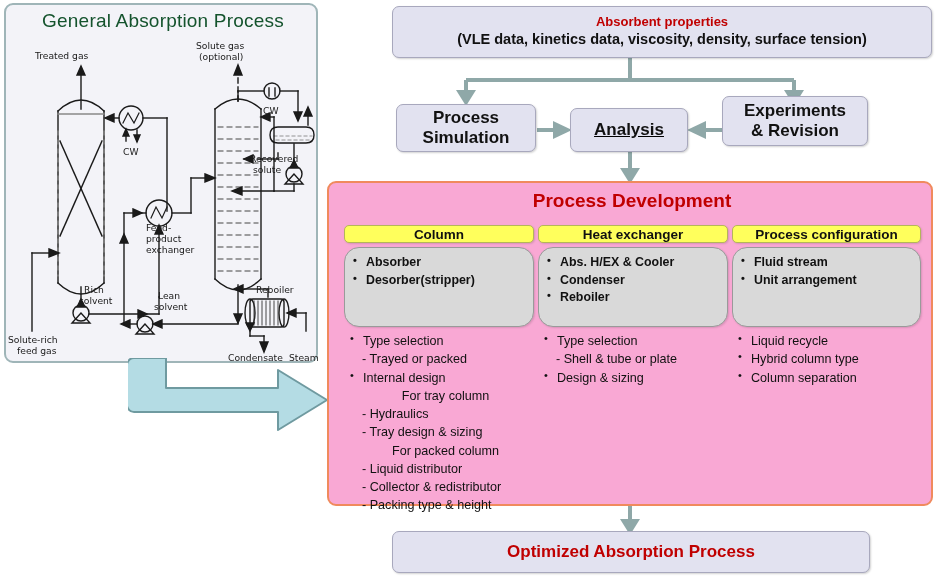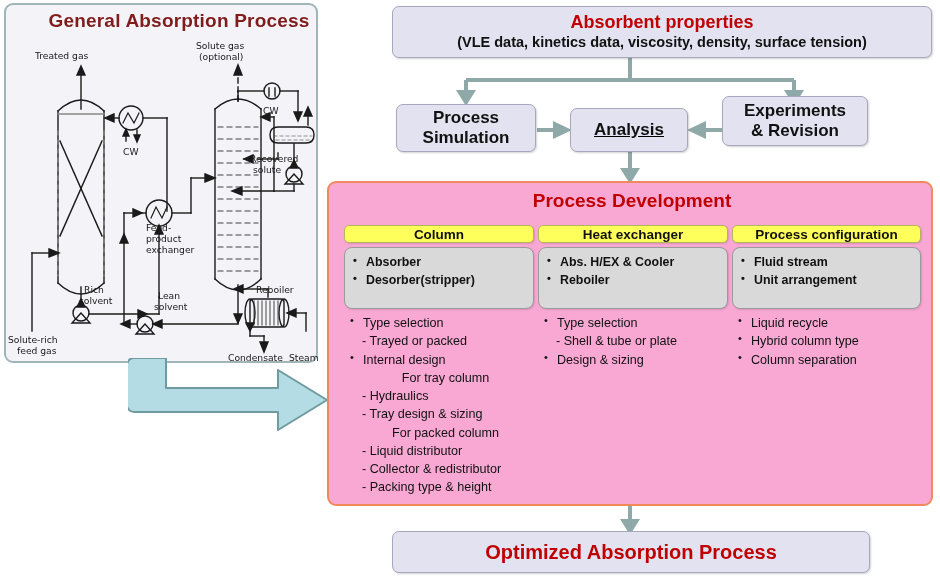--- a/index.html
+++ b/index.html
@@ -16,25 +16,25 @@
   .left-panel {
     position: absolute;
     left: 4px; top: 3px;
     width: 314px; height: 360px;
     background: #f3f3f8;
     border: 2px solid #9fb5b8;
     border-radius: 9px;
   }
   .left-title {
     position: absolute;
-    left: 16px; top: 5px; width: 314px;
+    left: 0; top: 5px; width: 314px;
     text-align: center;
     font-size: 19px;
-    font-weight: bold;
-    color: #7f1d1d;
+    font-weight: normal;
+    color: #14532d;
     letter-spacing: 0.2px;
   }
   .pfd { position: absolute; left: 0; top: 26px; width: 314px; height: 330px; }
   .pfd text { font-family: "DejaVu Sans", sans-serif; fill: #1a1a1a; }
 
   
   .bent-arrow { position: absolute; left: 128px; top: 358px; width: 205px; height: 80px; }
 
   
   .box {
@@ -45,21 +45,21 @@
     display: flex;
     flex-direction: column;
     align-items: center;
     justify-content: center;
     text-align: center;
     box-shadow: 1px 1px 2px rgba(0,0,0,0.18);
   }
   .box .ttl-red {
     color: #c00000;
     font-weight: bold;
-    font-size: 18px;
+    font-size: 13px;
     line-height: 1.15;
   }
   .box .sub-blk {
     color: #111111;
     font-weight: bold;
     font-size: 14.5px;
     line-height: 1.2;
     margin-top: 1px;
   }
   .box .lbl {
@@ -67,21 +67,21 @@
     font-weight: bold;
     font-size: 17px;
     line-height: 1.18;
   }
 
   #absorbent-props { left: 392px; top: 6px; width: 540px; height: 52px; }
   #process-simulation { left: 396px; top: 104px; width: 140px; height: 48px; }
   #analysis { left: 570px; top: 108px; width: 118px; height: 44px; text-decoration: underline; }
   #experiments { left: 722px; top: 96px; width: 146px; height: 50px; }
   #optimized { left: 392px; top: 531px; width: 478px; height: 42px; }
-  #optimized .ttl-red { font-size: 20px; }
+  #optimized .ttl-red { font-size: 17px; }
 
   
   #process-development {
     position: absolute;
     left: 327px; top: 181px;
     width: 606px; height: 325px;
     background: #f9a8d4;
     border: 2px solid #f08a5d;
     border-radius: 9px;
   }
@@ -99,24 +99,24 @@
     height: 18px;
     background: #ffff5c;
     border: 1px solid #b5b55a;
     border-radius: 5px;
     display: flex; align-items: center; justify-content: center;
     font-size: 13.5px; font-weight: bold; color: #111111;
     box-shadow: 1px 1px 2px rgba(0,0,0,0.13);
   }
   .gray-box {
     margin-top: 4px;
-    height: 62px;
+    height: 80px;
     background: #d9d9d9;
     border: 1px solid #9a9a9a;
-    border-radius: 8px;
+    border-radius: 15px;
     padding: 6px 4px 4px 8px;
     box-shadow: 1px 1px 2px rgba(0,0,0,0.13);
   }
   .gray-box ul { margin: 0; padding: 0; list-style: none; }
   .gray-box li {
     font-size: 12.4px; font-weight: bold; color: #111111;
     line-height: 1.42;
     padding-left: 13px;
     position: relative;
     white-space: nowrap;
@@ -415,20 +415,21 @@
         <div class="d-dash">- Collector &amp; redistributor</div>
         <div class="d-dash">- Packing type &amp; height</div>
       </div>
     </div>
 
     <div class="col-wrap" id="col-2">
       <div class="hdr-box">Heat exchanger</div>
       <div class="gray-box">
         <ul>
           <li>Abs. H/EX &amp; Cooler</li>
+          <li>Condenser</li>
           <li>Reboiler</li>
         </ul>
       </div>
       <div class="detail-list">
         <div class="d-bullet">Type selection</div>
         <div class="d-dash">- Shell &amp; tube or plate</div>
         <div class="d-bullet">Design &amp; sizing</div>
       </div>
     </div>
 

